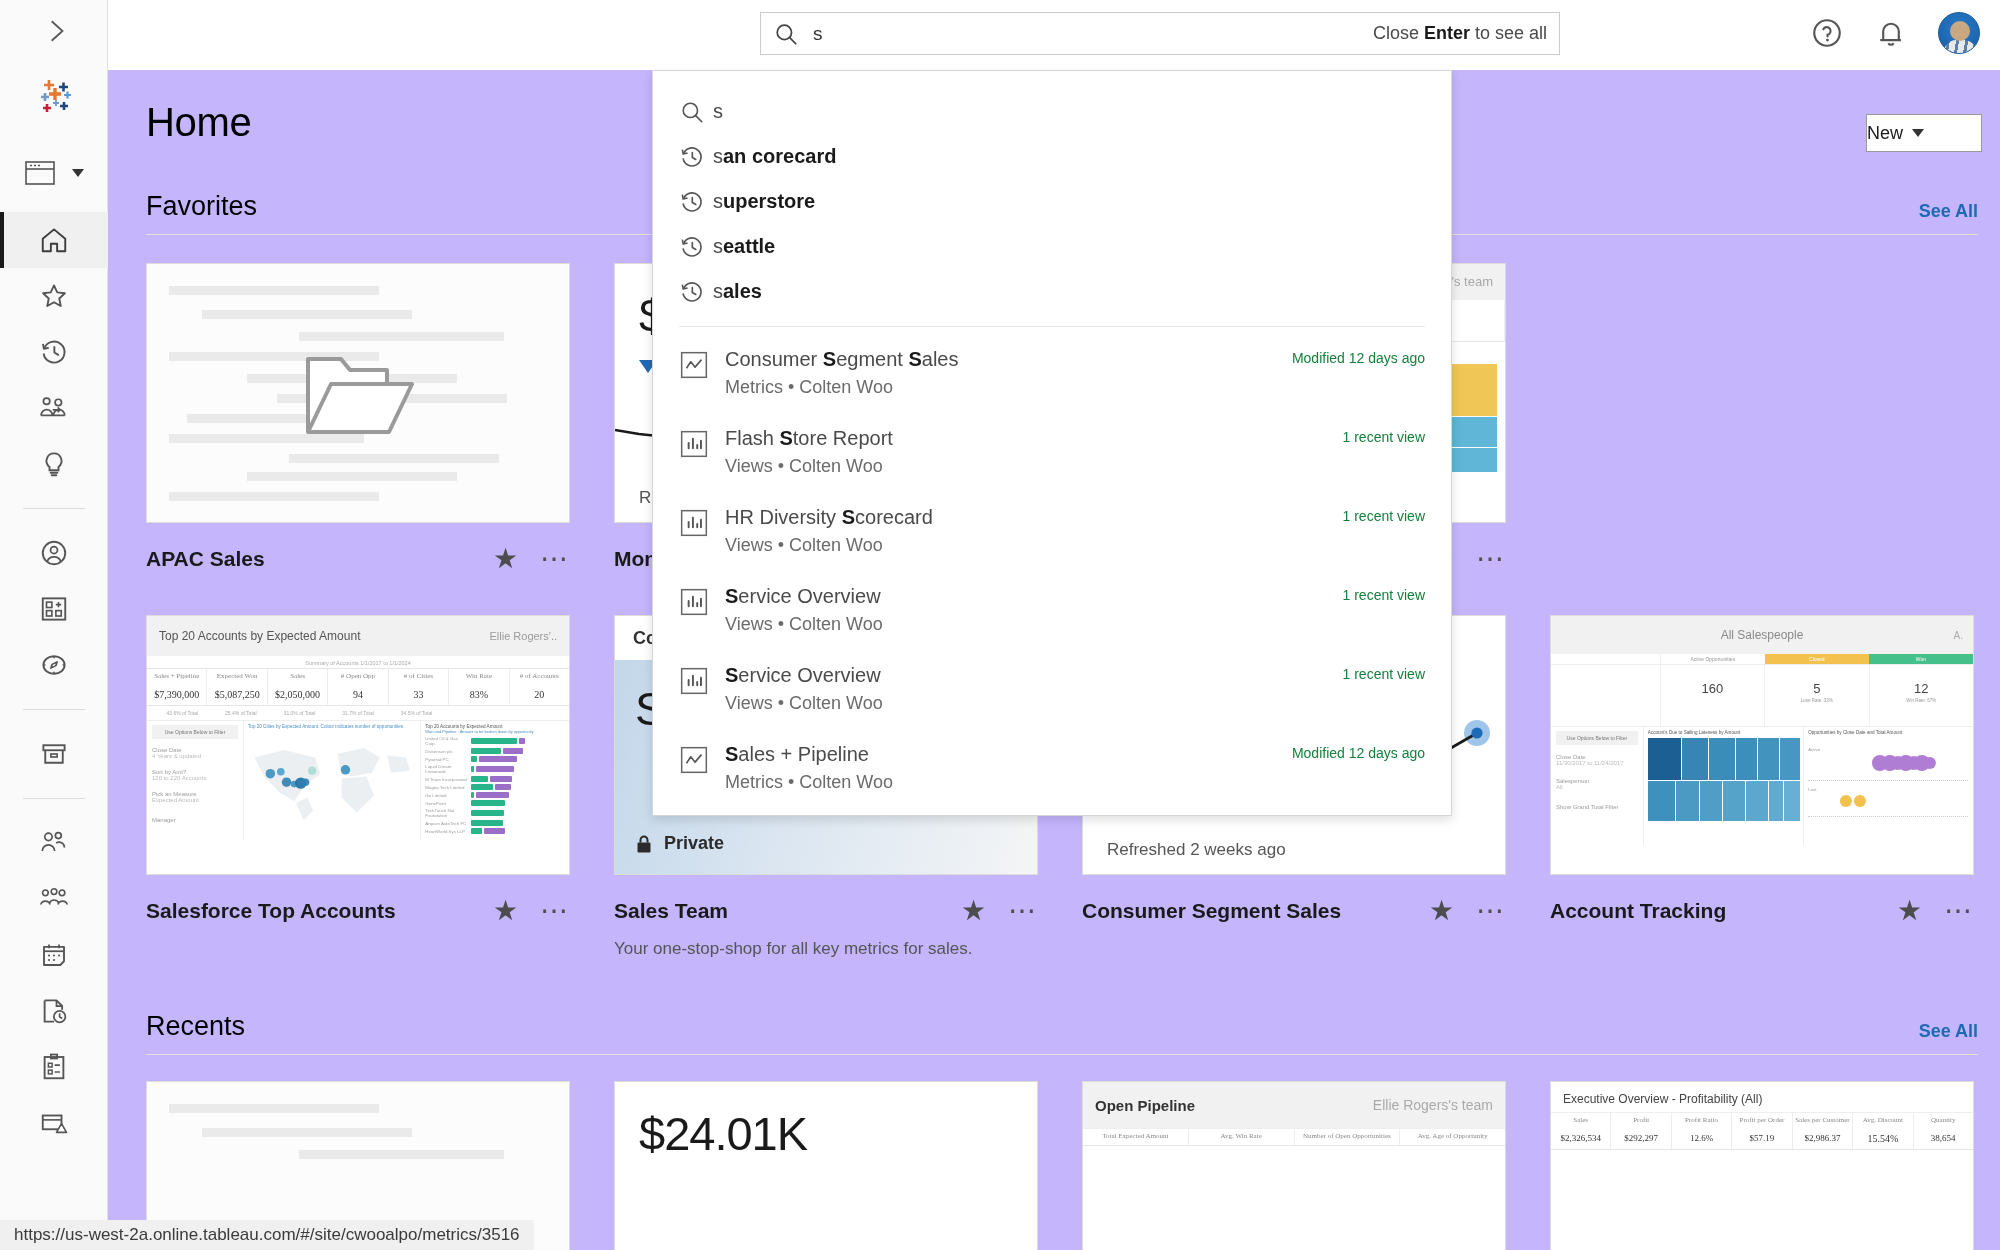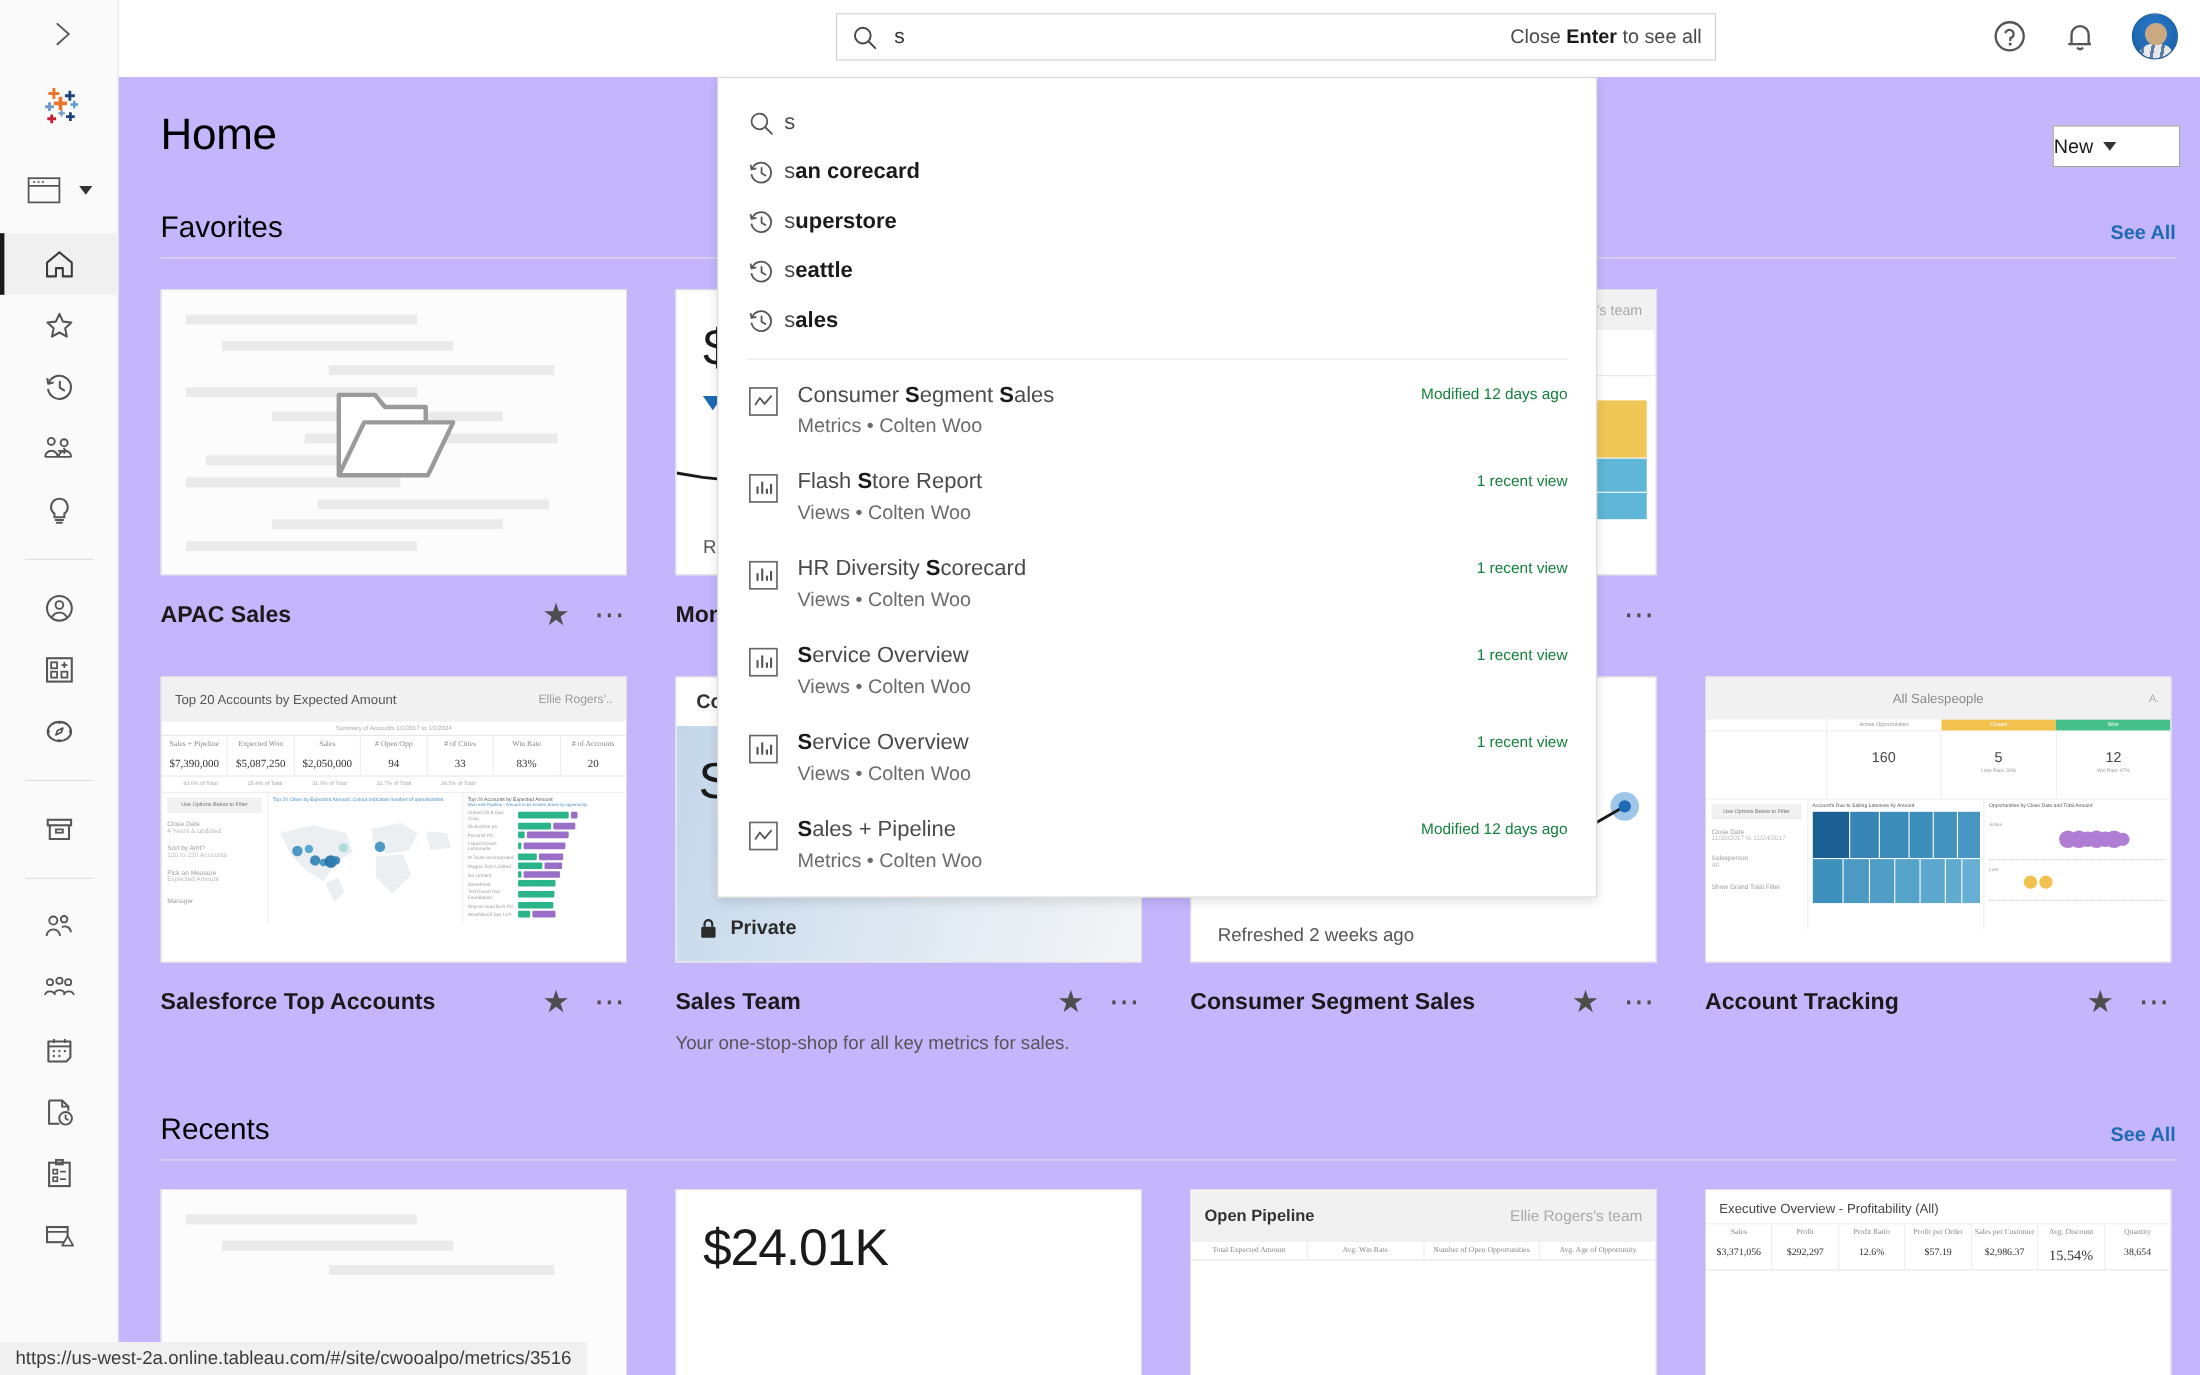--- a/index.html
+++ b/index.html
@@ -828,41 +828,41 @@
           </div>
         </div>
       </div>
       <div class="card">
         <div class="thumb" style="height:200px">
           <div class="dash">
             <div style="padding:10px 0 6px 12px;font-size:12px;color:#444">Executive Overview - Profitability (All)</div>
             <div class="kpi-row" style="border-top:1px solid #eee">
               <div class="kpi">
                   <span class="kpi-l">Sales</span>
-                  <span class="kpi-v" style="font-size:9px">$3,371,056</span>
+                  <span class="kpi-v" style="font-size:9px">$2,326,534</span>
                 </div>
               <div class="kpi">
                   <span class="kpi-l">Profit</span>
                   <span class="kpi-v" style="font-size:9px">$292,297</span>
                 </div>
               <div class="kpi">
                   <span class="kpi-l">Profit Ratio</span>
                   <span class="kpi-v" style="font-size:9px">12.6%</span>
                 </div>
               <div class="kpi">
                   <span class="kpi-l">Profit per Order</span>
                   <span class="kpi-v" style="font-size:9px">$57.19</span>
                 </div>
               <div class="kpi">
                   <span class="kpi-l">Sales per Customer</span>
                   <span class="kpi-v" style="font-size:9px">$2,986.37</span>
                 </div>
               <div class="kpi">
                   <span class="kpi-l">Avg. Discount</span>
-                  <span class="kpi-v" style="font-size:13px">15.54%</span>
+                  <span class="kpi-v" style="font-size:10px">15.54%</span>
                 </div>
               <div class="kpi" style="border-right:none">
                   <span class="kpi-l">Quantity</span>
                   <span class="kpi-v" style="font-size:9px">38,654</span>
                 </div>
             </div>
           </div>
         </div>
       </div>
     </div>

